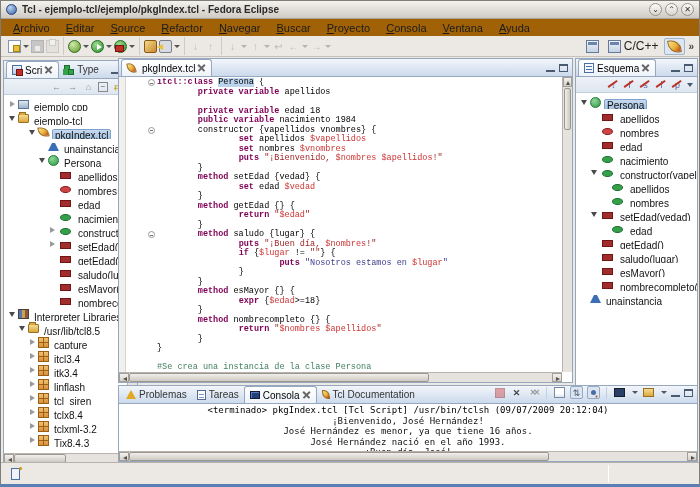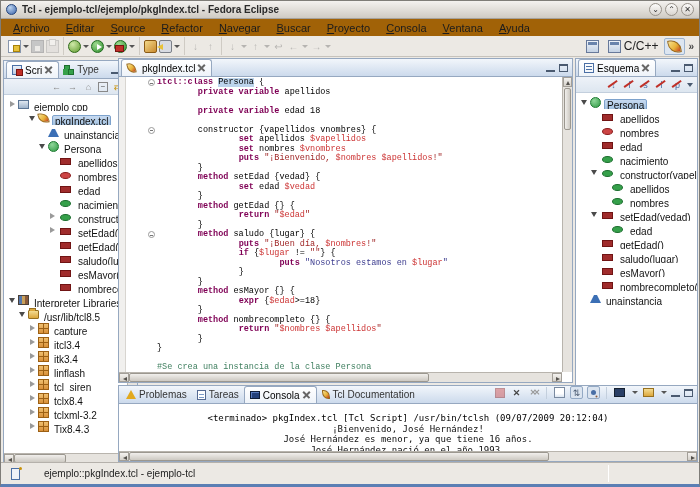--- a/index.html
+++ b/index.html
@@ -139,21 +139,21 @@
   .seg-kw { color:#7f0055; font-weight:bold; }
   .seg-pl { color:#000; }
   .seg-var { color:#cc3333; }
   .seg-str { color:#a02828; }
   .seg-str2 { color:#3d3d8f; }
   .seg-cm { color:#3f7f5f; }
   .seg-hl { background:#bcd4ec; }
 
   
   .console-text { position:absolute; left:1px; right:1px; top:18px; bottom:0; overflow:hidden;
-    font-family:"DejaVu Sans Mono",monospace; font-size:9px; line-height:10.5px; color:#111; padding:9px 4px; background:#fff; }
+    font-family:"DejaVu Sans Mono",monospace; font-size:9px; line-height:10.5px; color:#111; padding:1px 4px; background:#fff; }
   .console-title { color:#000; white-space:nowrap; }
   .console-line { white-space:nowrap; }
   .c-i { width:13px; height:13px; position:relative; display:flex; align-items:center; justify-content:center; font-size:9px; color:#555; }
   .c-i.pressed { background:#dbe4ef; border:1px solid #93a9c4; border-radius:2px; }
   .c-terminate::before { content:""; width:8px; height:8px; background:#cc4444; border:1px solid #8a1c1c; opacity:.45; }
   .c-remove-launch::before, .c-remove-all::before { font-weight:bold; color:#444; }
   .c-remove-launch::before { content:"✕"; }
   .c-remove-all::before { content:"✕✕"; letter-spacing:-3px; font-size:8px; color:#9a9a9a; }
   .c-clear::before { content:""; width:9px; height:9px; background:linear-gradient(#fff 60%,#dce6f2); border:1px solid #7a8aa0; }
   .c-pin::before { content:""; width:5px; height:5px; border-radius:50%; background:#4a6fa5; box-shadow:3px 4px 0 -1.5px #8a5a3a; }
@@ -319,20 +319,26 @@
           <span class="vt-i gold">⇄</span>
           <span class="vt-menu"></span>
         </div>
       <div class="tree" id="left-tree" style="padding-right:8px;">
           <div class="trow">
             <span class="indent" style="width: 0px;"></span>
             <span class="exp closed"></span>
             <span class="ti project"></span>
             <span class="lbl">ejemplo cpp</span>
           </div>
+          <div class="trow">
+            <span class="indent" style="width: 0px;"></span>
+            <span class="exp open"></span>
+            <span class="ti folder-open"></span>
+            <span class="lbl">ejemplo-tcl</span>
+          </div>
           <div class="trow selected">
             <span class="indent" style="width: 20px;"></span>
             <span class="exp open"></span>
             <span class="ti tcl-file"></span>
             <span class="lbl">pkgIndex.tcl</span>
           </div>
           <div class="trow">
             <span class="indent" style="width: 30px;"></span>
             <span class="exp"></span>
             <span class="ti instance"></span>
@@ -503,20 +509,21 @@
             </div>
             <div class="cl">
               <span class="fold-cell"></span>
             </div>
             <div class="cl">
               <span class="fold-cell"></span>
               <span class="ct"><span class="seg-pl">	</span><span class="seg-kw">private variable</span><span class="seg-pl"> edad 18</span></span>
             </div>
             <div class="cl">
               <span class="fold-cell"></span>
+              <span class="ct"><span class="seg-pl">	</span><span class="seg-kw">public variable</span><span class="seg-pl"> nacimiento 1984</span></span>
             </div>
             <div class="cl">
               <span class="fold-cell">
                 <span class="fold-i"></span>
               </span>
               <span class="ct"><span class="seg-pl">	constructor {vapellidos vnombres} {</span></span>
             </div>
             <div class="cl">
               <span class="fold-cell"></span>
               <span class="ct"><span class="seg-pl">		</span><span class="seg-kw">set</span><span class="seg-pl"> apellidos </span><span class="seg-var">$vapellidos</span></span>
@@ -806,17 +813,16 @@
         <span class="sb-thumb" style="flex:0 0 420px;"></span>
         <span style="flex:1;"></span>
         <span class="sb-btn sb-right"></span>
       </div>
     </div>
 
   </div>
 
   <div class="statusbar">
     <span class="sb-icon"></span>
-    <span class="status-text">ejemplo::pkgIndex.tcl - ejemplo-tcl</span>
     <span class="sb-div"></span>
   </div>
 
 </div>
 
 </body></html>

